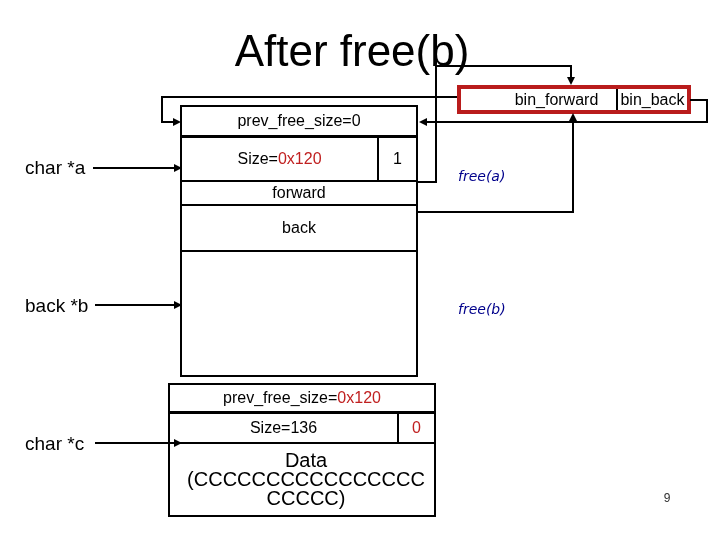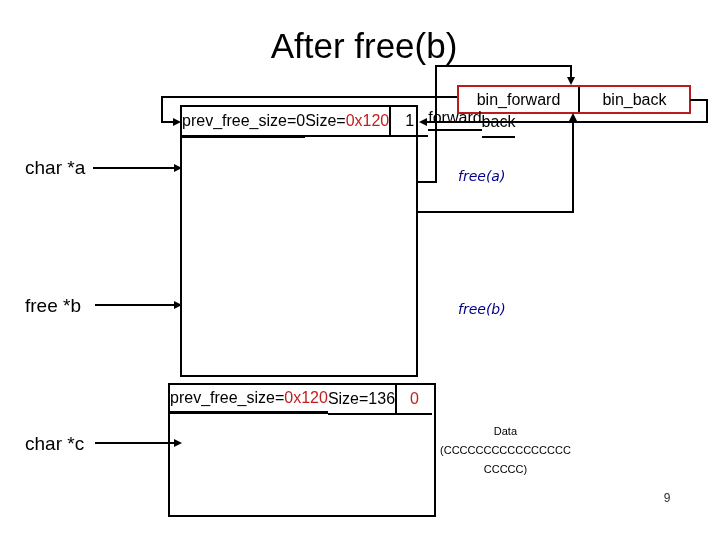--- a/index.html
+++ b/index.html
@@ -1,58 +1,58 @@
 <!DOCTYPE html>
 <html style="--red: #c02020; --blue: #00008b;"><head>
 <meta charset="utf-8">
 <style>
   html,body { margin:0; padding:0; background:#fff; }
   .slide {
     position:relative; width:720px; height:540px; background:#ffffff;
     font-family:"Liberation Sans", sans-serif; color:#000; overflow:hidden;
   }
   .title {
-    position:absolute; top:26px; left:12px; width:704px;
-    text-align:center; font-size:35px; letter-spacing:0px; color:#000;
+    position:absolute; top:26px; left:0; width:704px;
+    text-align:center; font-size:44px; letter-spacing:0px; color:#000;
   }
   
   .bin-box {
     position:absolute; left:457px; top:85px; width:234px; height:29px;
-    border:2px solid #b91c1c; box-sizing:border-box; display:flex; background:#fff;
+    border:4px solid #b91c1c; box-sizing:border-box; display:flex; background:#fff;padding-left:36px;
   }
   .bin-cell {
     display:flex; align-items:center; justify-content:center;
     font-size:16px; height:100%; box-sizing:border-box;
   }
   .bin-cell.fwd { width:121px; border-right:2px solid #000; }
   .bin-cell.bck { flex:1; }
   
   .chunk {
     position:absolute; border:2px solid #000; box-sizing:border-box;
-    background:#fff; display:flex; flex-direction:row;
+    background:#fff; display:flex; flex-direction:column;
   }
   .chunk-a { left:180px; top:105px; width:238px; height:272px; }
   .chunk-c { left:168px; top:383px; width:268px; height:134px; }
   .row {
     display:flex; align-items:center; justify-content:center;
     font-size:16px; box-sizing:border-box; border-bottom:2px solid #000;
   }
   .row.thick { border-bottom-width:3px; }
   .split { padding:0; }
   .split .main { flex:1; display:flex; align-items:center; justify-content:center; height:100%; }
   .split .flag {
     display:flex; align-items:center; justify-content:center; height:100%;
     border-left:2px solid #000; box-sizing:border-box;
   }
   .chunk-a .flag { width:39px; }
   .chunk-c .flag { width:37px; }
   .filler { flex:1; }
   .data-cell {
     flex:1; display:flex; flex-direction:column; align-items:center;
-    justify-content:center; font-size:11px; line-height:19px; text-align:center;padding-left:8px;
+    justify-content:center; font-size:20px; line-height:19px; text-align:center;padding-left:8px;
   }
   .red { color:var(--red, #c02020); }
   .ptr-label { position:absolute; font-size:19px; color:#000; white-space:nowrap; }
   .free-label {
     position:absolute; font-size:14px; font-style:italic;
     font-family:"DejaVu Sans", sans-serif; color:var(--blue, #00008b); white-space:nowrap;
   }
   .page-num { position:absolute; left:655px; top:491px; width:24px; text-align:center; font-size:12px; color:#303030; }
   svg.overlay { position:absolute; left:0; top:0; width:720px; height:540px; pointer-events:none; }
   svg .ln { fill:none; stroke:#000; stroke-width:2; }
@@ -65,50 +65,50 @@
 
   <div class="title">After free(b)</div>
 
   <div class="bin-box">
     <div class="bin-cell fwd">bin_forward</div>
     <div class="bin-cell bck">bin_back</div>
   </div>
 
   <div class="chunk chunk-a">
     <div class="row thick" style="height:31px;">prev_free_size=0</div>
-    <div class="row split" style="height:30px;">
+    <div class="row split" style="height:44px;">
       <div class="main">
           <span>Size=</span>
           <span class="red">0x120</span>
         </div>
       <div class="flag">1</div>
     </div>
     <div class="row" style="height:24px;">forward</div>
-    <div class="row" style="height:31px;">back</div>
+    <div class="row" style="height:46px;">back</div>
     <div class="filler"></div>
   </div>
 
   <div class="chunk chunk-c">
     <div class="row thick" style="height:29px;">
         <span>prev_free_size=</span>
         <span class="red">0x120</span>
       </div>
     <div class="row split" style="height:30px;">
       <div class="main">Size=136</div>
       <div class="flag red">0</div>
     </div>
     <div class="data-cell">
       <span>Data</span>
       <span>(CCCCCCCCCCCCCCCC</span>
       <span>CCCCC)</span>
     </div>
   </div>
 
   <div class="ptr-label" style="left:25px; top:157px;">char *a</div>
-  <div class="ptr-label" style="left:25px; top:295px;">free *b</div>
+  <div class="ptr-label" style="left:25px; top:295px;">back *b</div>
   <div class="ptr-label" style="left:25px; top:433px;">char *c</div>
 
   <div class="free-label" style="left:458px; top:168px;">free(a)</div>
   <div class="free-label" style="left:458px; top:301px;">free(b)</div>
 
   <div class="page-num">9</div>
 
   <svg class="overlay" viewBox="0 0 720 540">
 
     <g>

